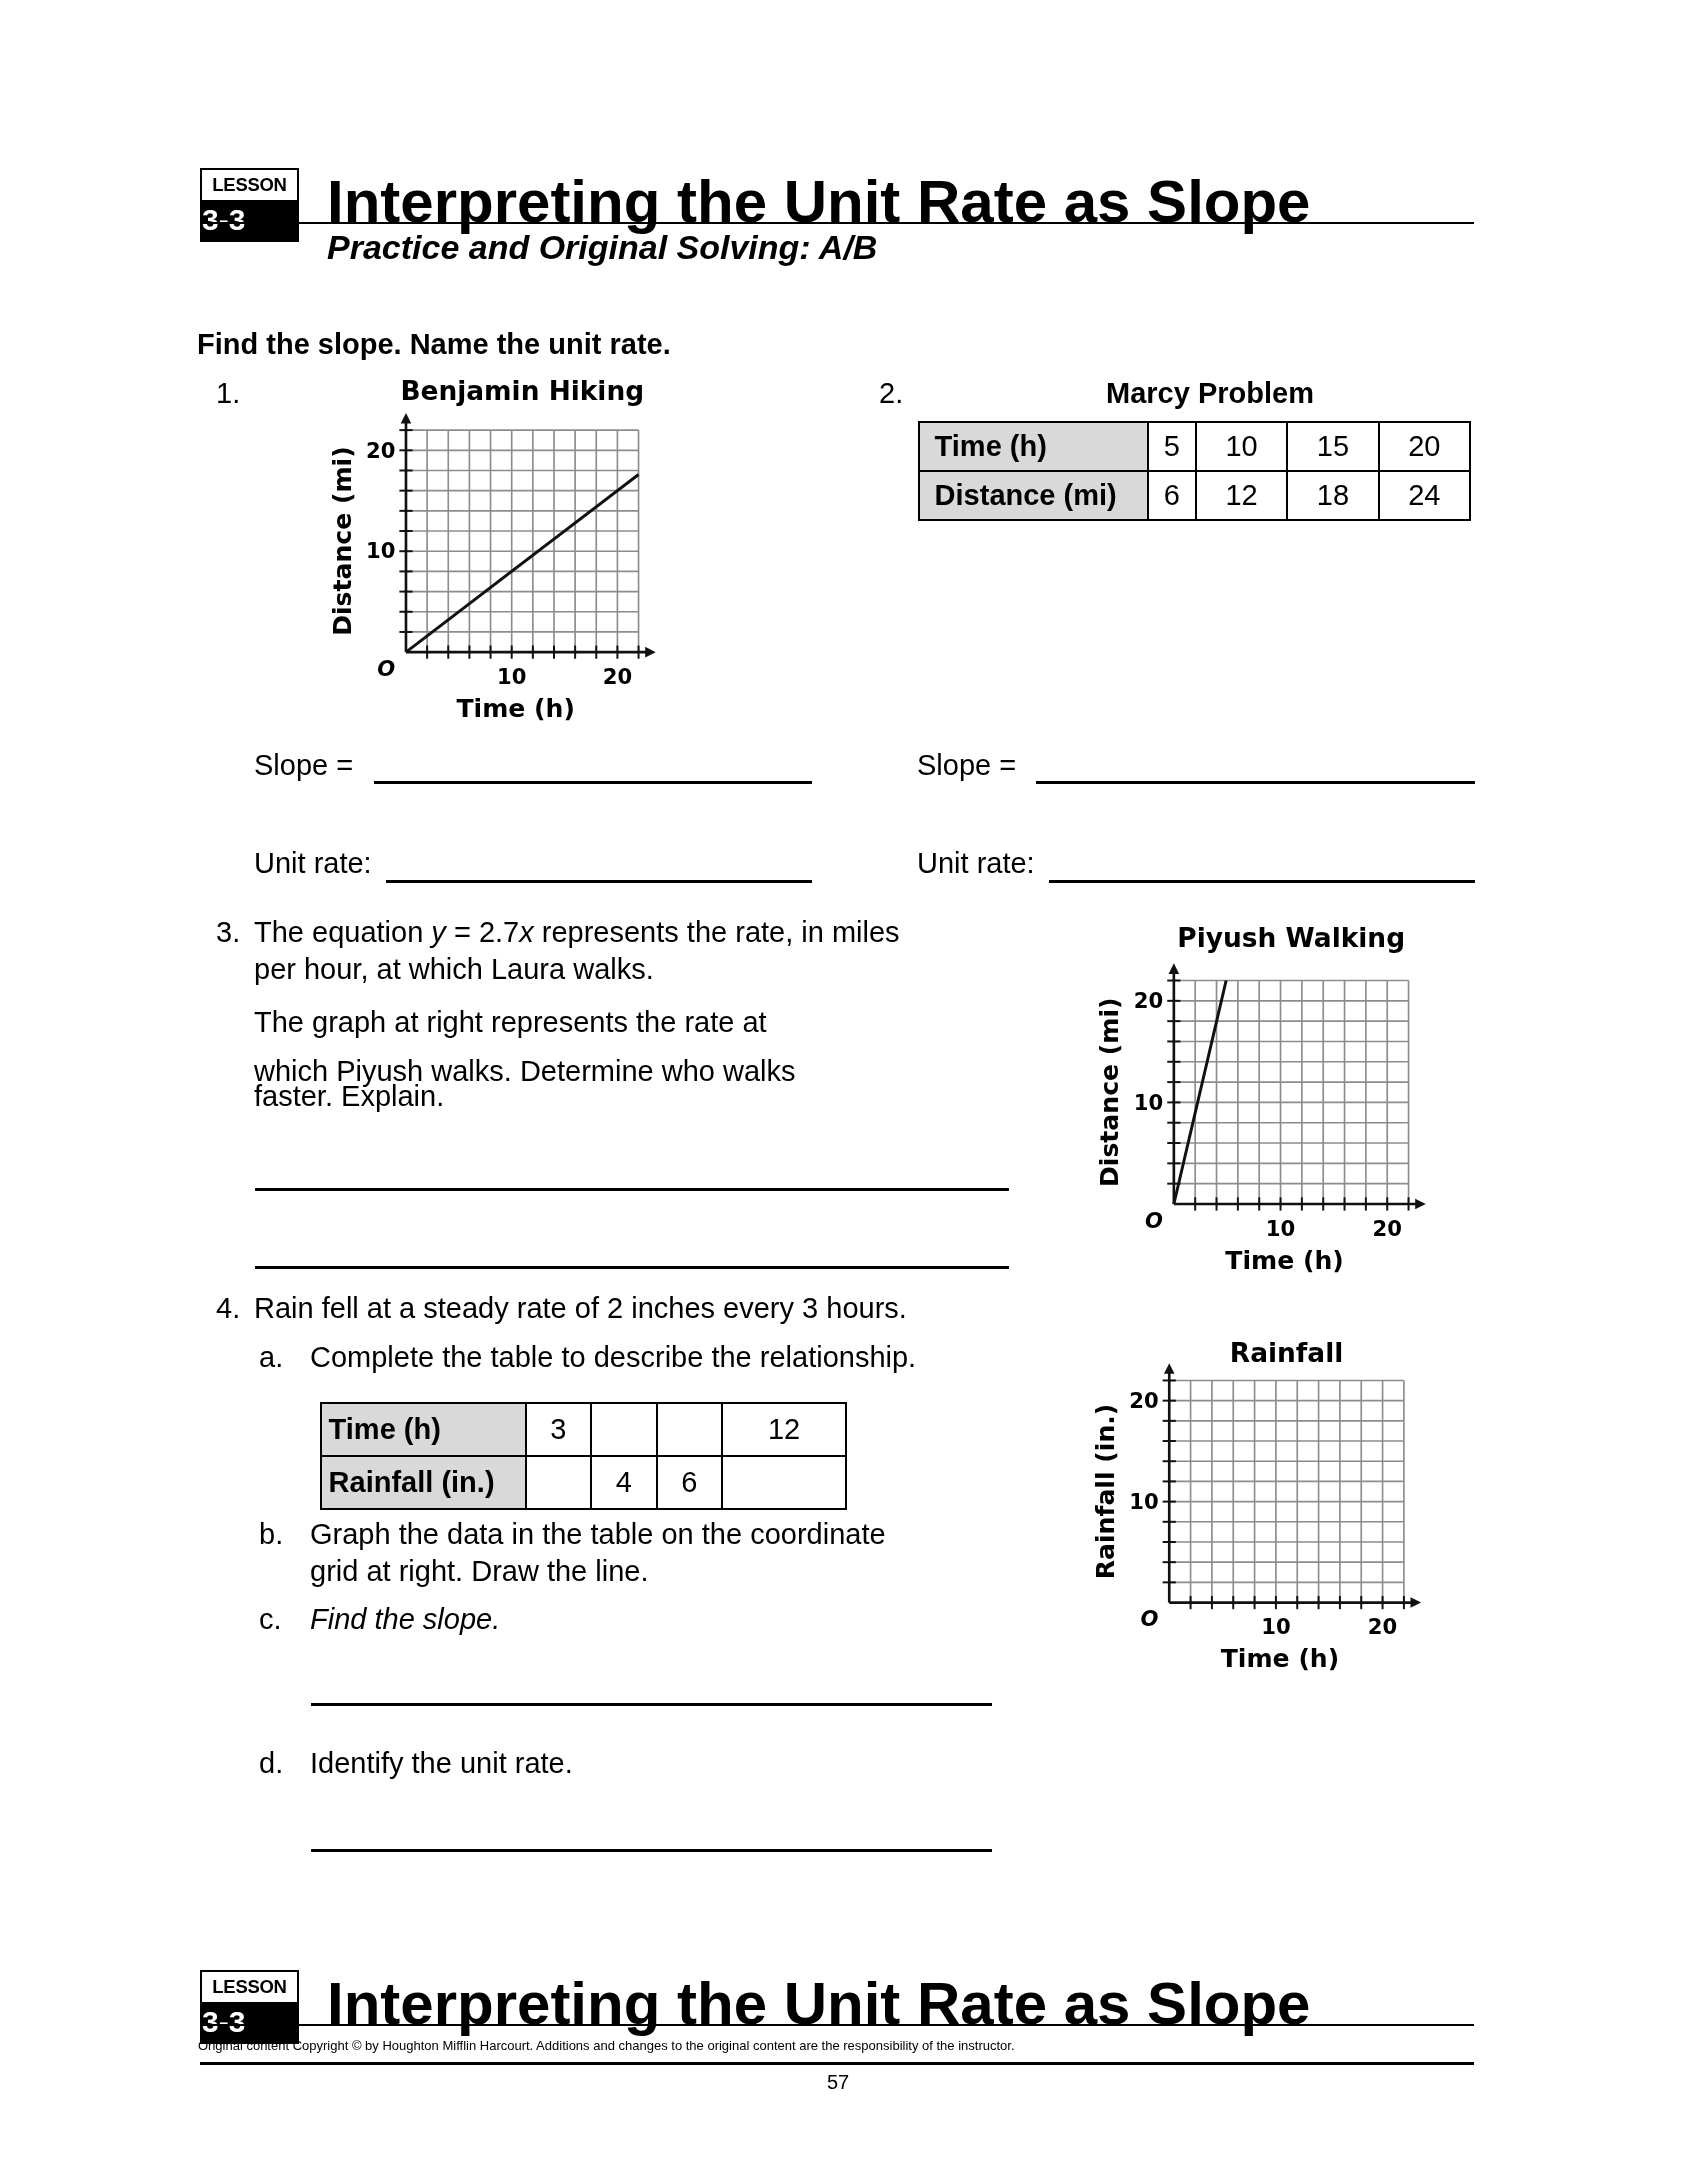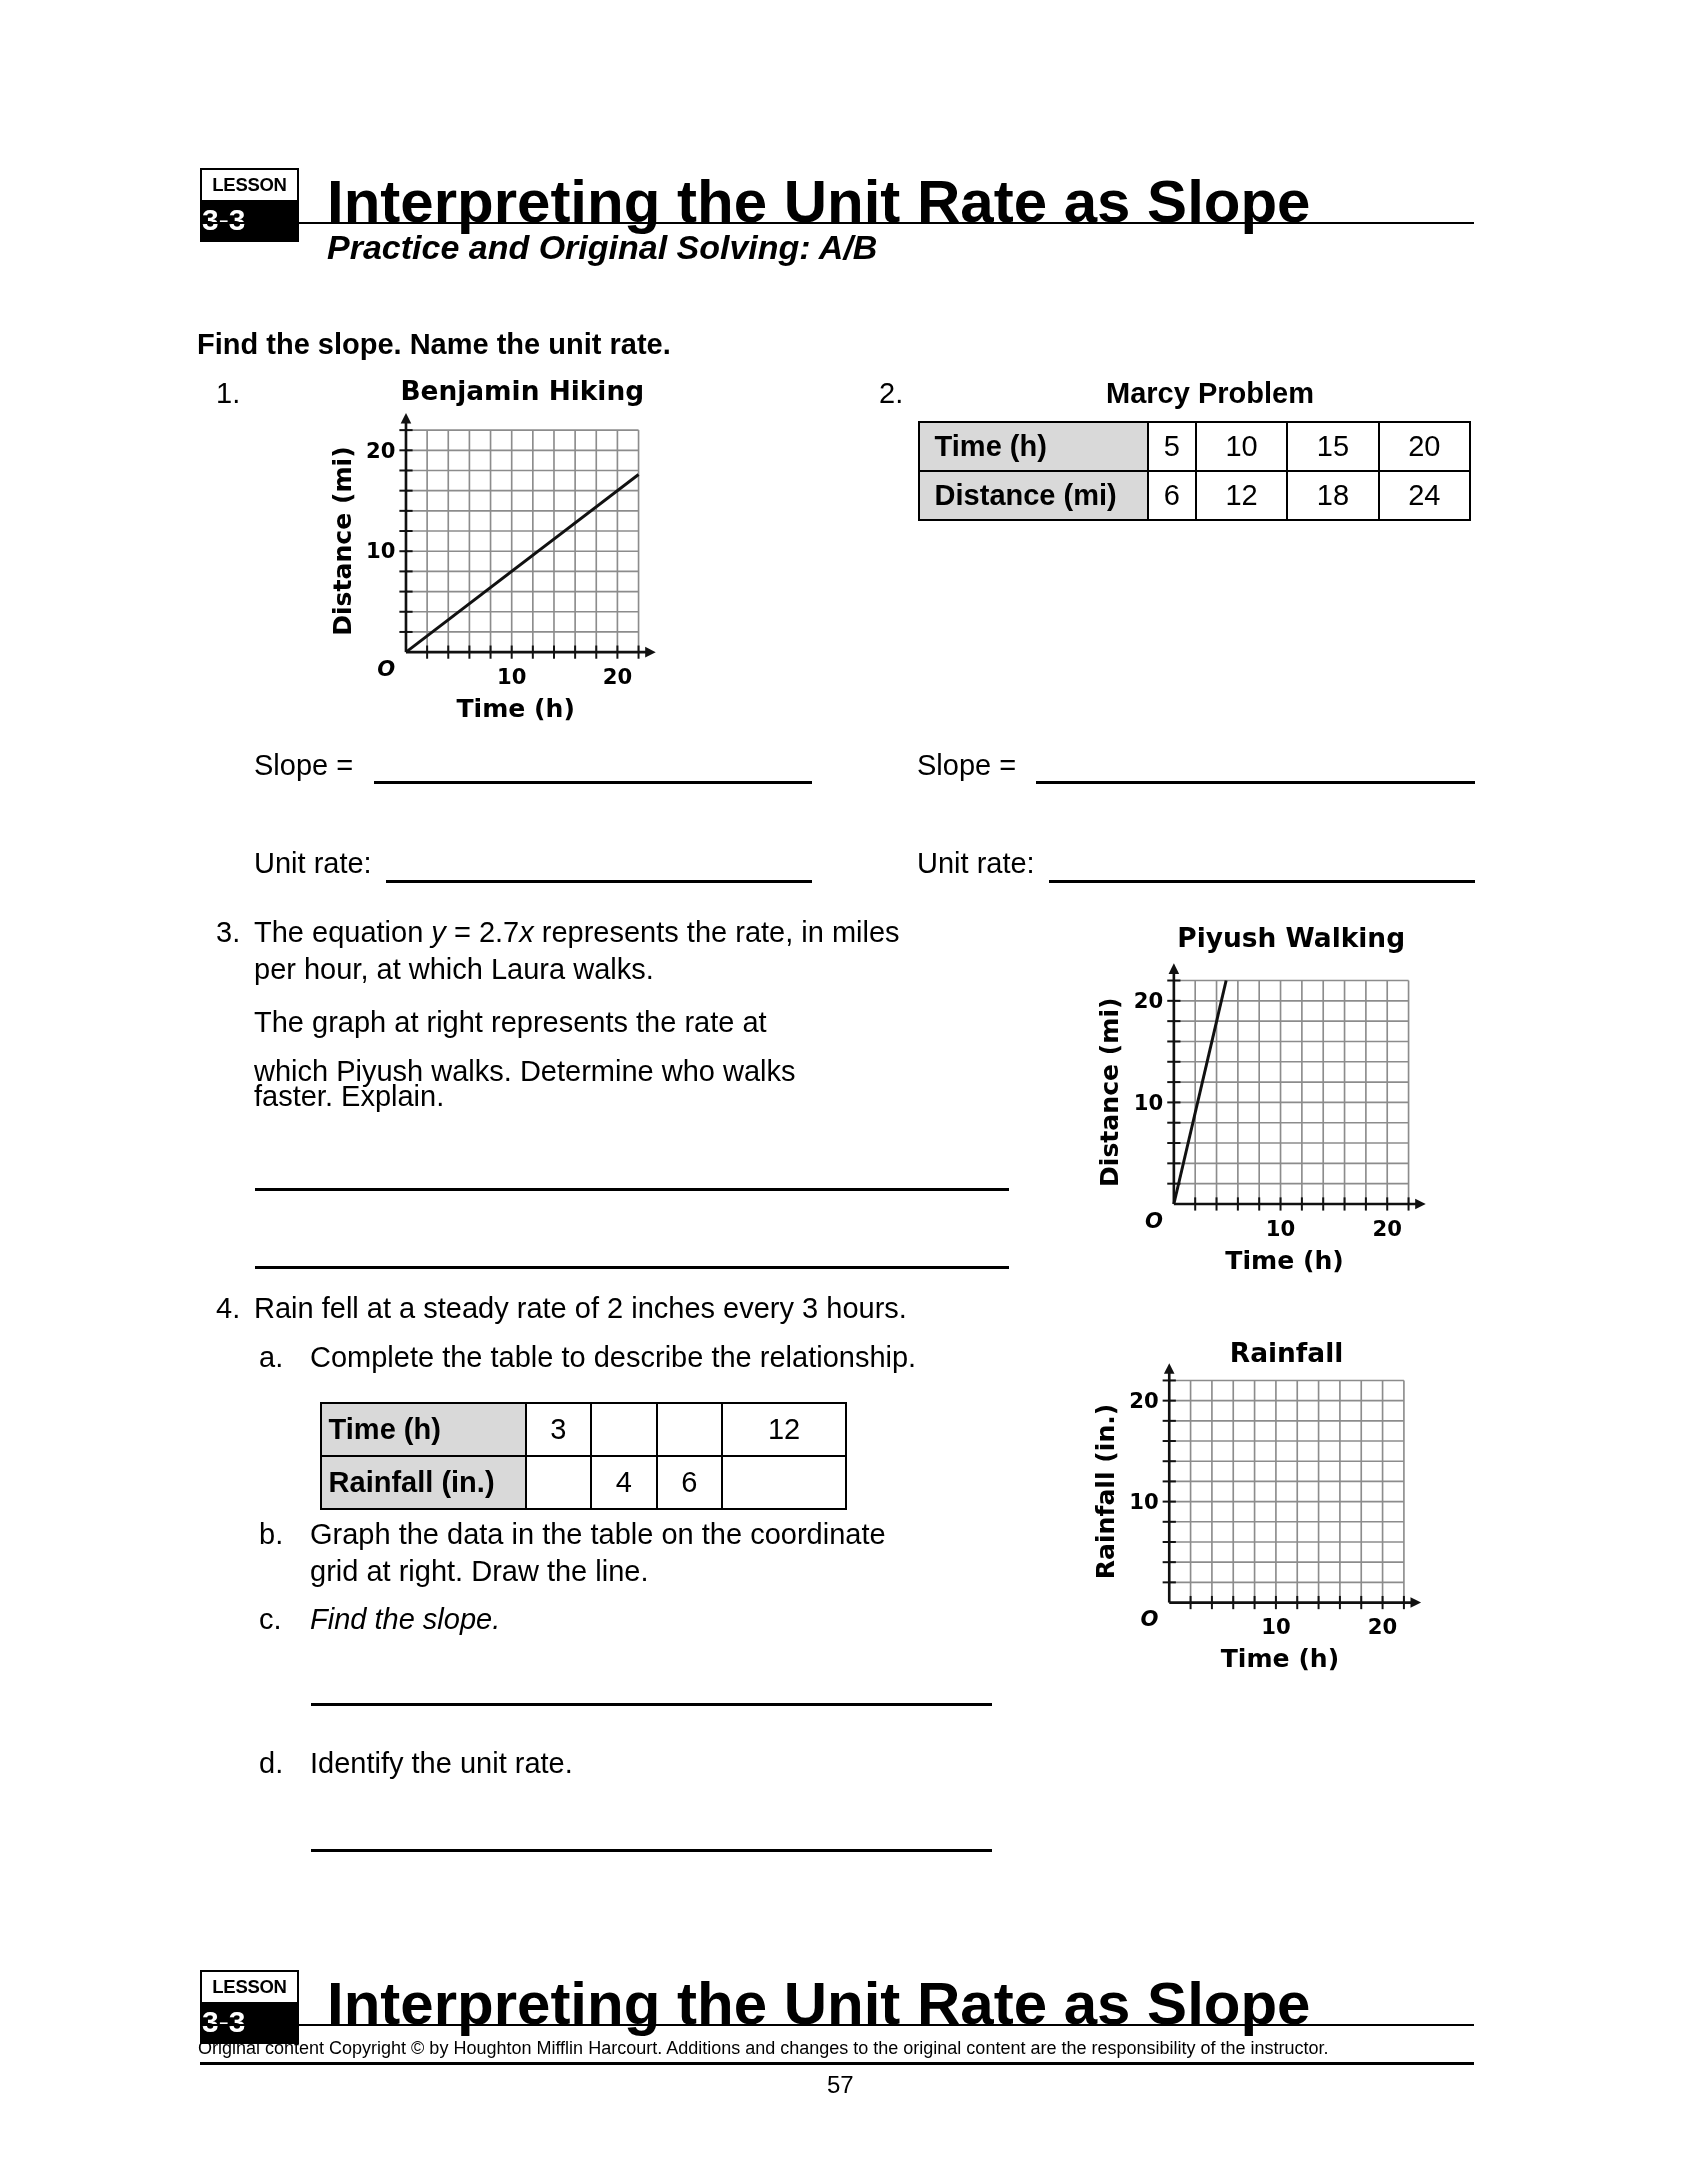--- a/index.html
+++ b/index.html
@@ -296,16 +296,16 @@
     <text x="305.5" y="530" text-anchor="middle" font-size="38" font-weight="bold">Time (h)</text>
     <text x="55" y="264" text-anchor="middle" font-size="38" font-weight="bold" transform="rotate(-90 55 264)">Rainfall (in.)</text>
   </svg>
 
 <div class="lesson-box" style="left:200px; top:1970px;">
   <span class="lbl">LESSON</span>
   <span class="num">3-3</span>
 </div>
 <div class="abs title" style="left:327px; top:1969px;">Interpreting the Unit Rate as Slope</div>
 <div class="rule" style="left:200px; top:2024px; width:1274px;"></div>
-<div class="abs" style="left:198px; top:2038px; font-size:18px; white-space:nowrap; background:transparent;">Original content Copyright © by Houghton Mifflin Harcourt. Additions and changes to the original content are the responsibility of the instructor.</div>
+<div class="abs" style="left:198px; top:2038px; font-size:13px; white-space:nowrap; background:transparent;">Original content Copyright © by Houghton Mifflin Harcourt. Additions and changes to the original content are the responsibility of the instructor.</div>
 <div class="rule" style="left:200px; top:2062px; width:1274px; height:2.6px;"></div>
-<div class="abs" style="left:827px; top:2071px; font-size:24px;">57</div>
+<div class="abs" style="left:827px; top:2071px; font-size:20px;">57</div>
 
 
 </body></html>

